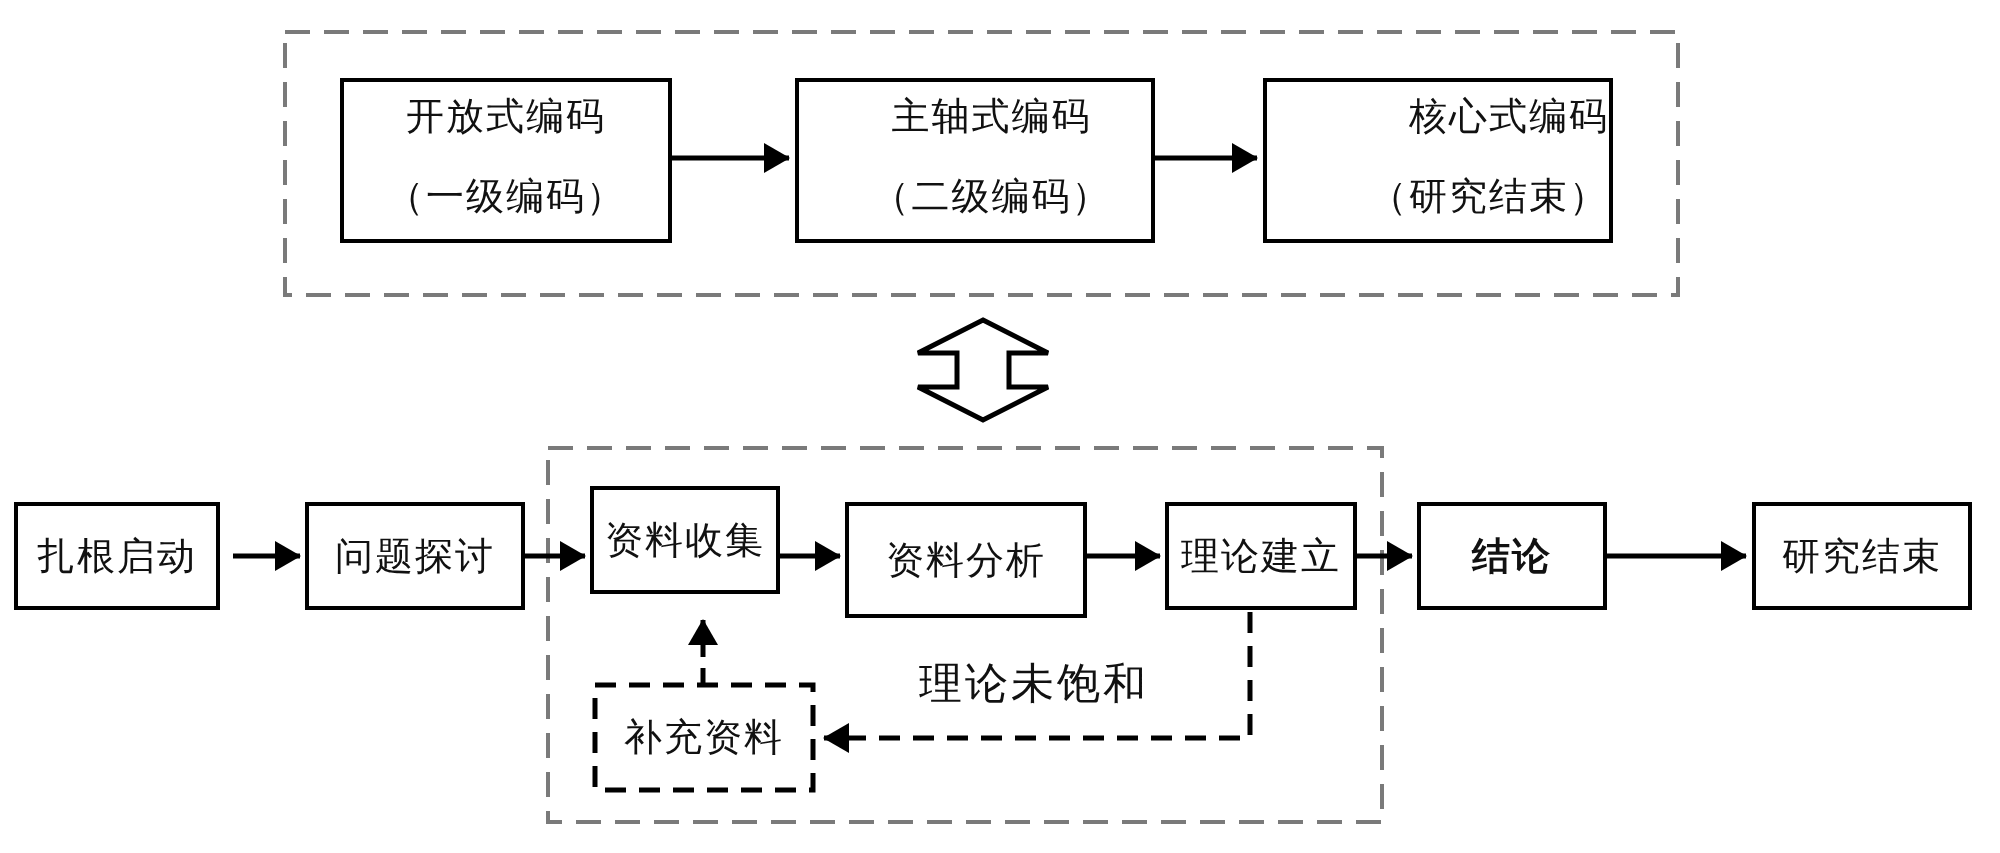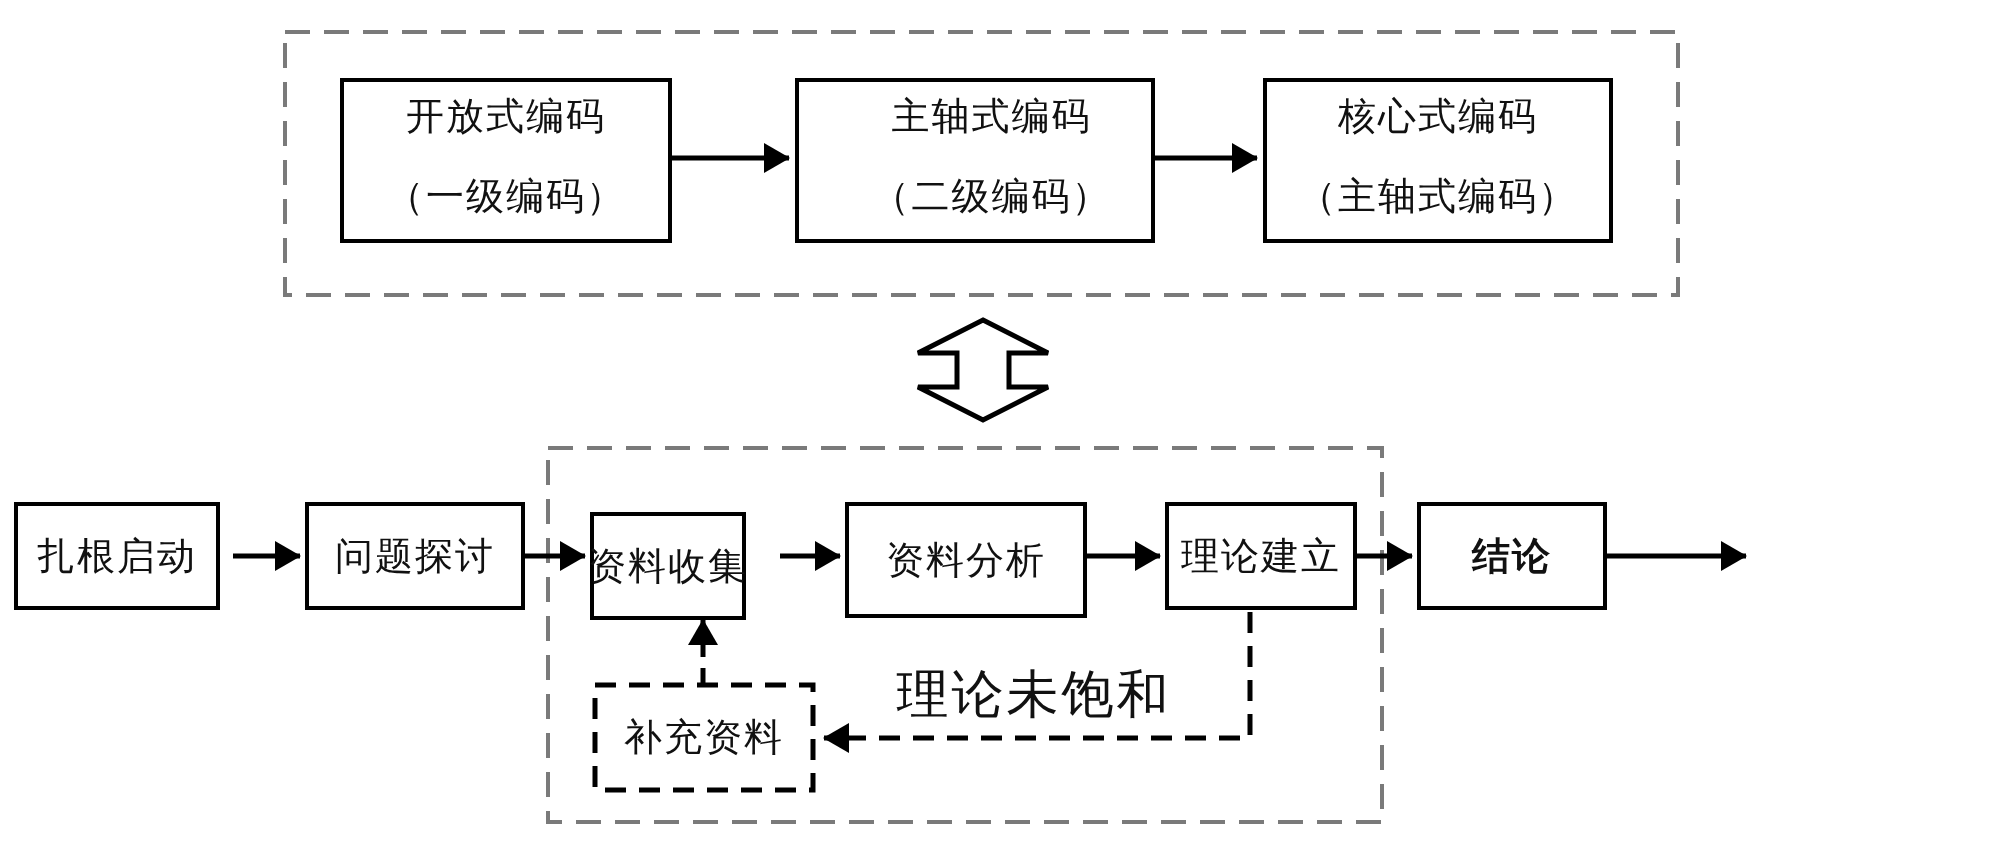--- a/index.html
+++ b/index.html
@@ -31,24 +31,24 @@
     white-space:nowrap;
   }
   .box.twoline{
     flex-direction:column;
     justify-content:flex-start;
     padding-top:14px;
     gap:40px;
   }
   .plain-label{
     position:absolute;
-    font-size:52px;
+    font-size:43px;
     letter-spacing:3px;
     display:flex;
-    align-items:flex-start;
+    align-items:center;
     justify-content:center;
     white-space:nowrap;
     background:transparent;
   }
   .dashed-text{
     position:absolute;
     display:flex;
     align-items:center;
     justify-content:center;
     font-size:38px;
@@ -92,42 +92,45 @@
   </svg>
 
   <div class="box twoline" style="left:340px;top:78px;width:332px;height:165px;">
     <span>开放式编码</span>
     <span>（一级编码）</span>
   </div>
   <div class="box twoline" style="left:795px;top:78px;width:360px;height:165px;padding-left:33px;">
     <span>主轴式编码</span>
     <span>（二级编码）</span>
   </div>
-  <div class="box twoline" style="left:1263px;top:78px;width:350px;height:165px;">
+  <div class="box twoline" style="left:1263px;top:78px;width:350px;height:165px;align-items:flex-end;">
     <span>核心式编码</span>
-    <span>（主轴式编码）</span>
+    <span>（研究结束）</span>
   </div>
 
   <div class="box" style="left:14px;top:502px;width:206px;height:108px;">
     <span>扎根启动</span>
   </div>
   <div class="box" style="left:305px;top:502px;width:220px;height:108px;">
     <span>问题探讨</span>
   </div>
-  <div class="box" style="left:590px;top:512px;width:156px;height:108px;">
+  <div class="box" style="left:590px;top:486px;width:190px;height:108px;">
     <span>资料收集</span>
   </div>
   <div class="box" style="left:845px;top:502px;width:242px;height:116px;">
     <span>资料分析</span>
   </div>
   <div class="box" style="left:1165px;top:502px;width:192px;height:108px;">
     <span>理论建立</span>
   </div>
   <div class="box" style="left:1417px;top:502px;width:190px;height:108px;font-weight:bold;">
     <span>结论</span>
+  </div>
+  <div class="box" style="left:1752px;top:502px;width:220px;height:108px;">
+    <span>研究结束</span>
   </div>
 
   <div class="dashed-text" style="left:595px;top:685px;width:218px;height:105px;">
     <span>补充资料</span>
   </div>
 
   <div class="plain-label" style="left:928px;top:660px;width:212px;height:48px;">
     <span>理论未饱和</span>
   </div>
 

